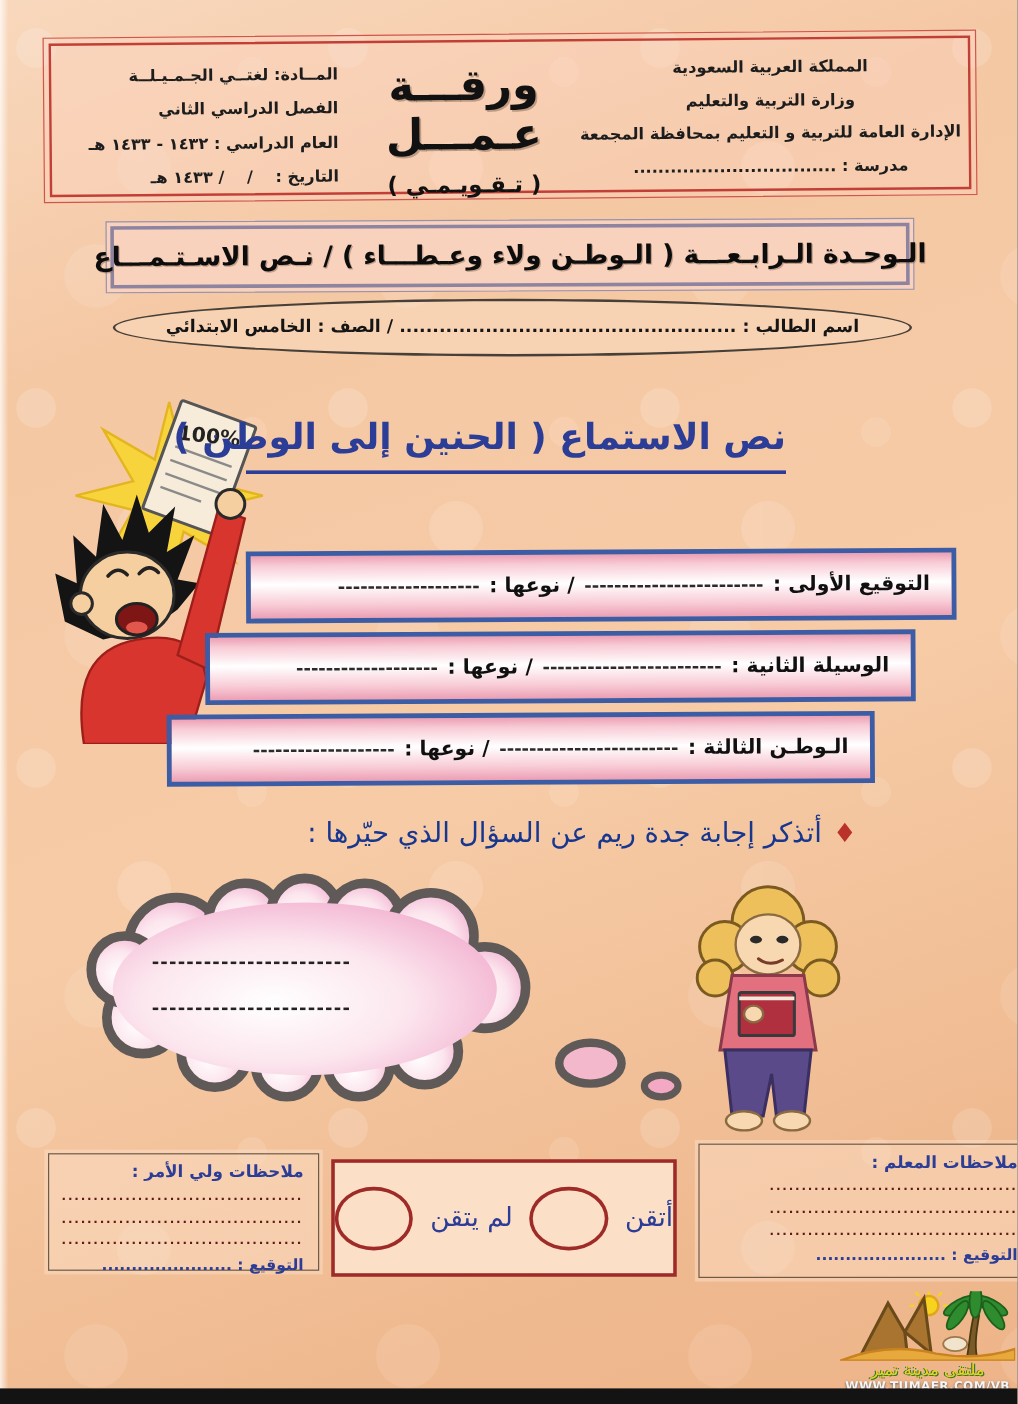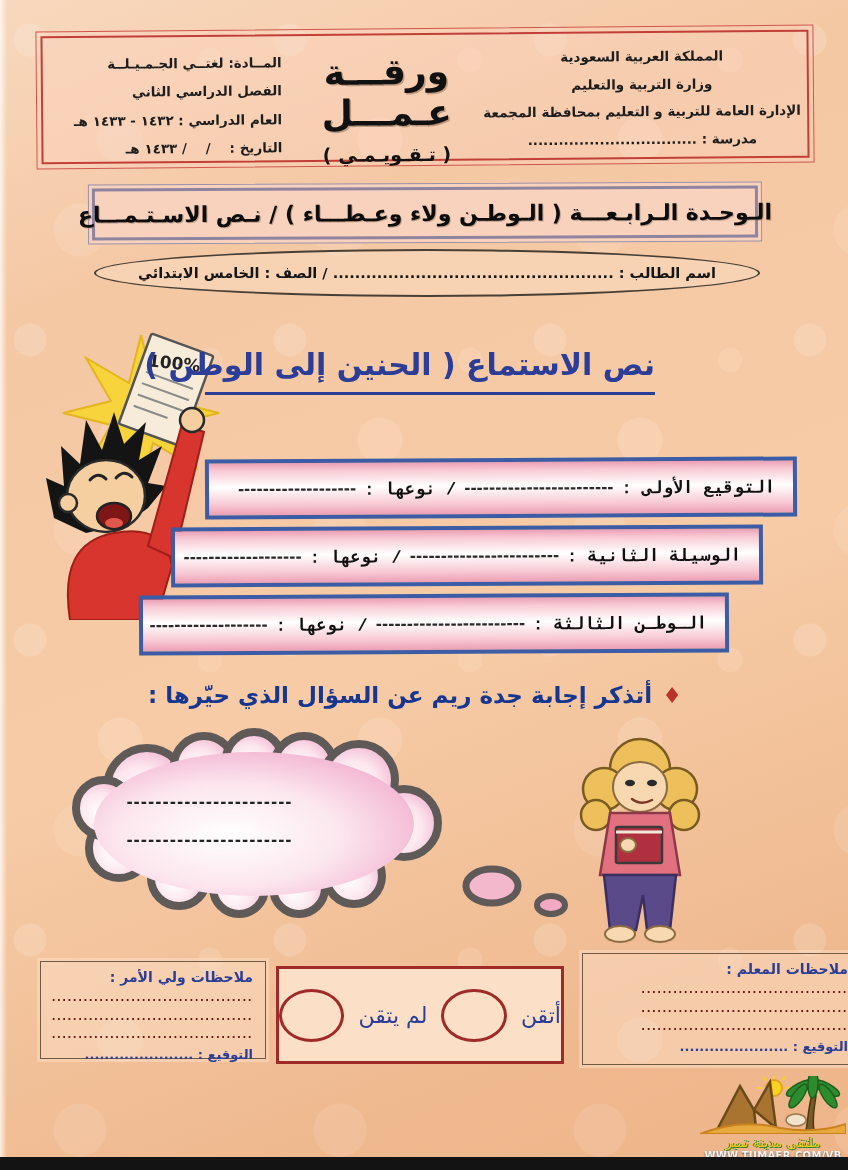--- a/index.html
+++ b/index.html
@@ -47,28 +47,28 @@
     font-size:30px;font-weight:bold;color:#2b3d96;padding-bottom:10px;border-bottom:3px solid #2b3d96;white-space:nowrap;}
 
   
   .q1{position:absolute;left:178px;top:408px;width:608px;text-align:right;font-size:19px;font-weight:bold;color:#e04a41;white-space:nowrap;}
   .q1 .star{font-size:27px;vertical-align:-4px;margin-left:4px;}
 
   
   .mbox{position:absolute;height:60px;border:4px solid #3c5ca5;
     background:linear-gradient(180deg,#ec9fb4 0%,#f8ccd6 16%,#ffffff 46%,#f8ccd6 78%,#ec9fb4 100%);
     display:flex;align-items:center;direction:rtl;padding-right:18px;box-sizing:border-box;transform:rotate(-0.3deg);}
-  .mbox .lbl{font-size:17px;font-weight:800;color:#101010;white-space:nowrap;font-family:Liberation Mono, monospace;}
+  .mbox .lbl{font-size:17px;font-weight:800;color:#101010;white-space:nowrap;}
   .mbox .blank{font-size:15px;font-weight:bold;color:#2a2a2a;margin:0 8px;white-space:nowrap;}
   .mbox1{left:205px;top:458px;width:592px;}
   .mbox2{left:171px;top:526px;width:592px;}
   .mbox3{left:139px;top:594px;width:590px;}
 
   
-  .q2{position:absolute;left:148px;top:682px;width:566px;text-align:left;font-size:23px;font-weight:700;color:#16368f;white-space:nowrap;}
+  .q2{position:absolute;left:148px;top:682px;width:566px;text-align:right;font-size:23px;font-weight:400;color:#16368f;white-space:nowrap;}
   .q2 .diamond{color:#b9332c;font-size:22px;margin-left:2px;}
 
   
   .cloud-svg{position:absolute;left:52px;top:726px;}
   .cloud-line{position:absolute;width:175px;text-align:center;font-size:15px;font-weight:bold;color:#222;letter-spacing:1px;}
   .cloud-line1{left:122px;top:793px;}
   .cloud-line2{left:122px;top:831px;}
 
   
   .boy-svg{position:absolute;left:6px;top:328px;}

